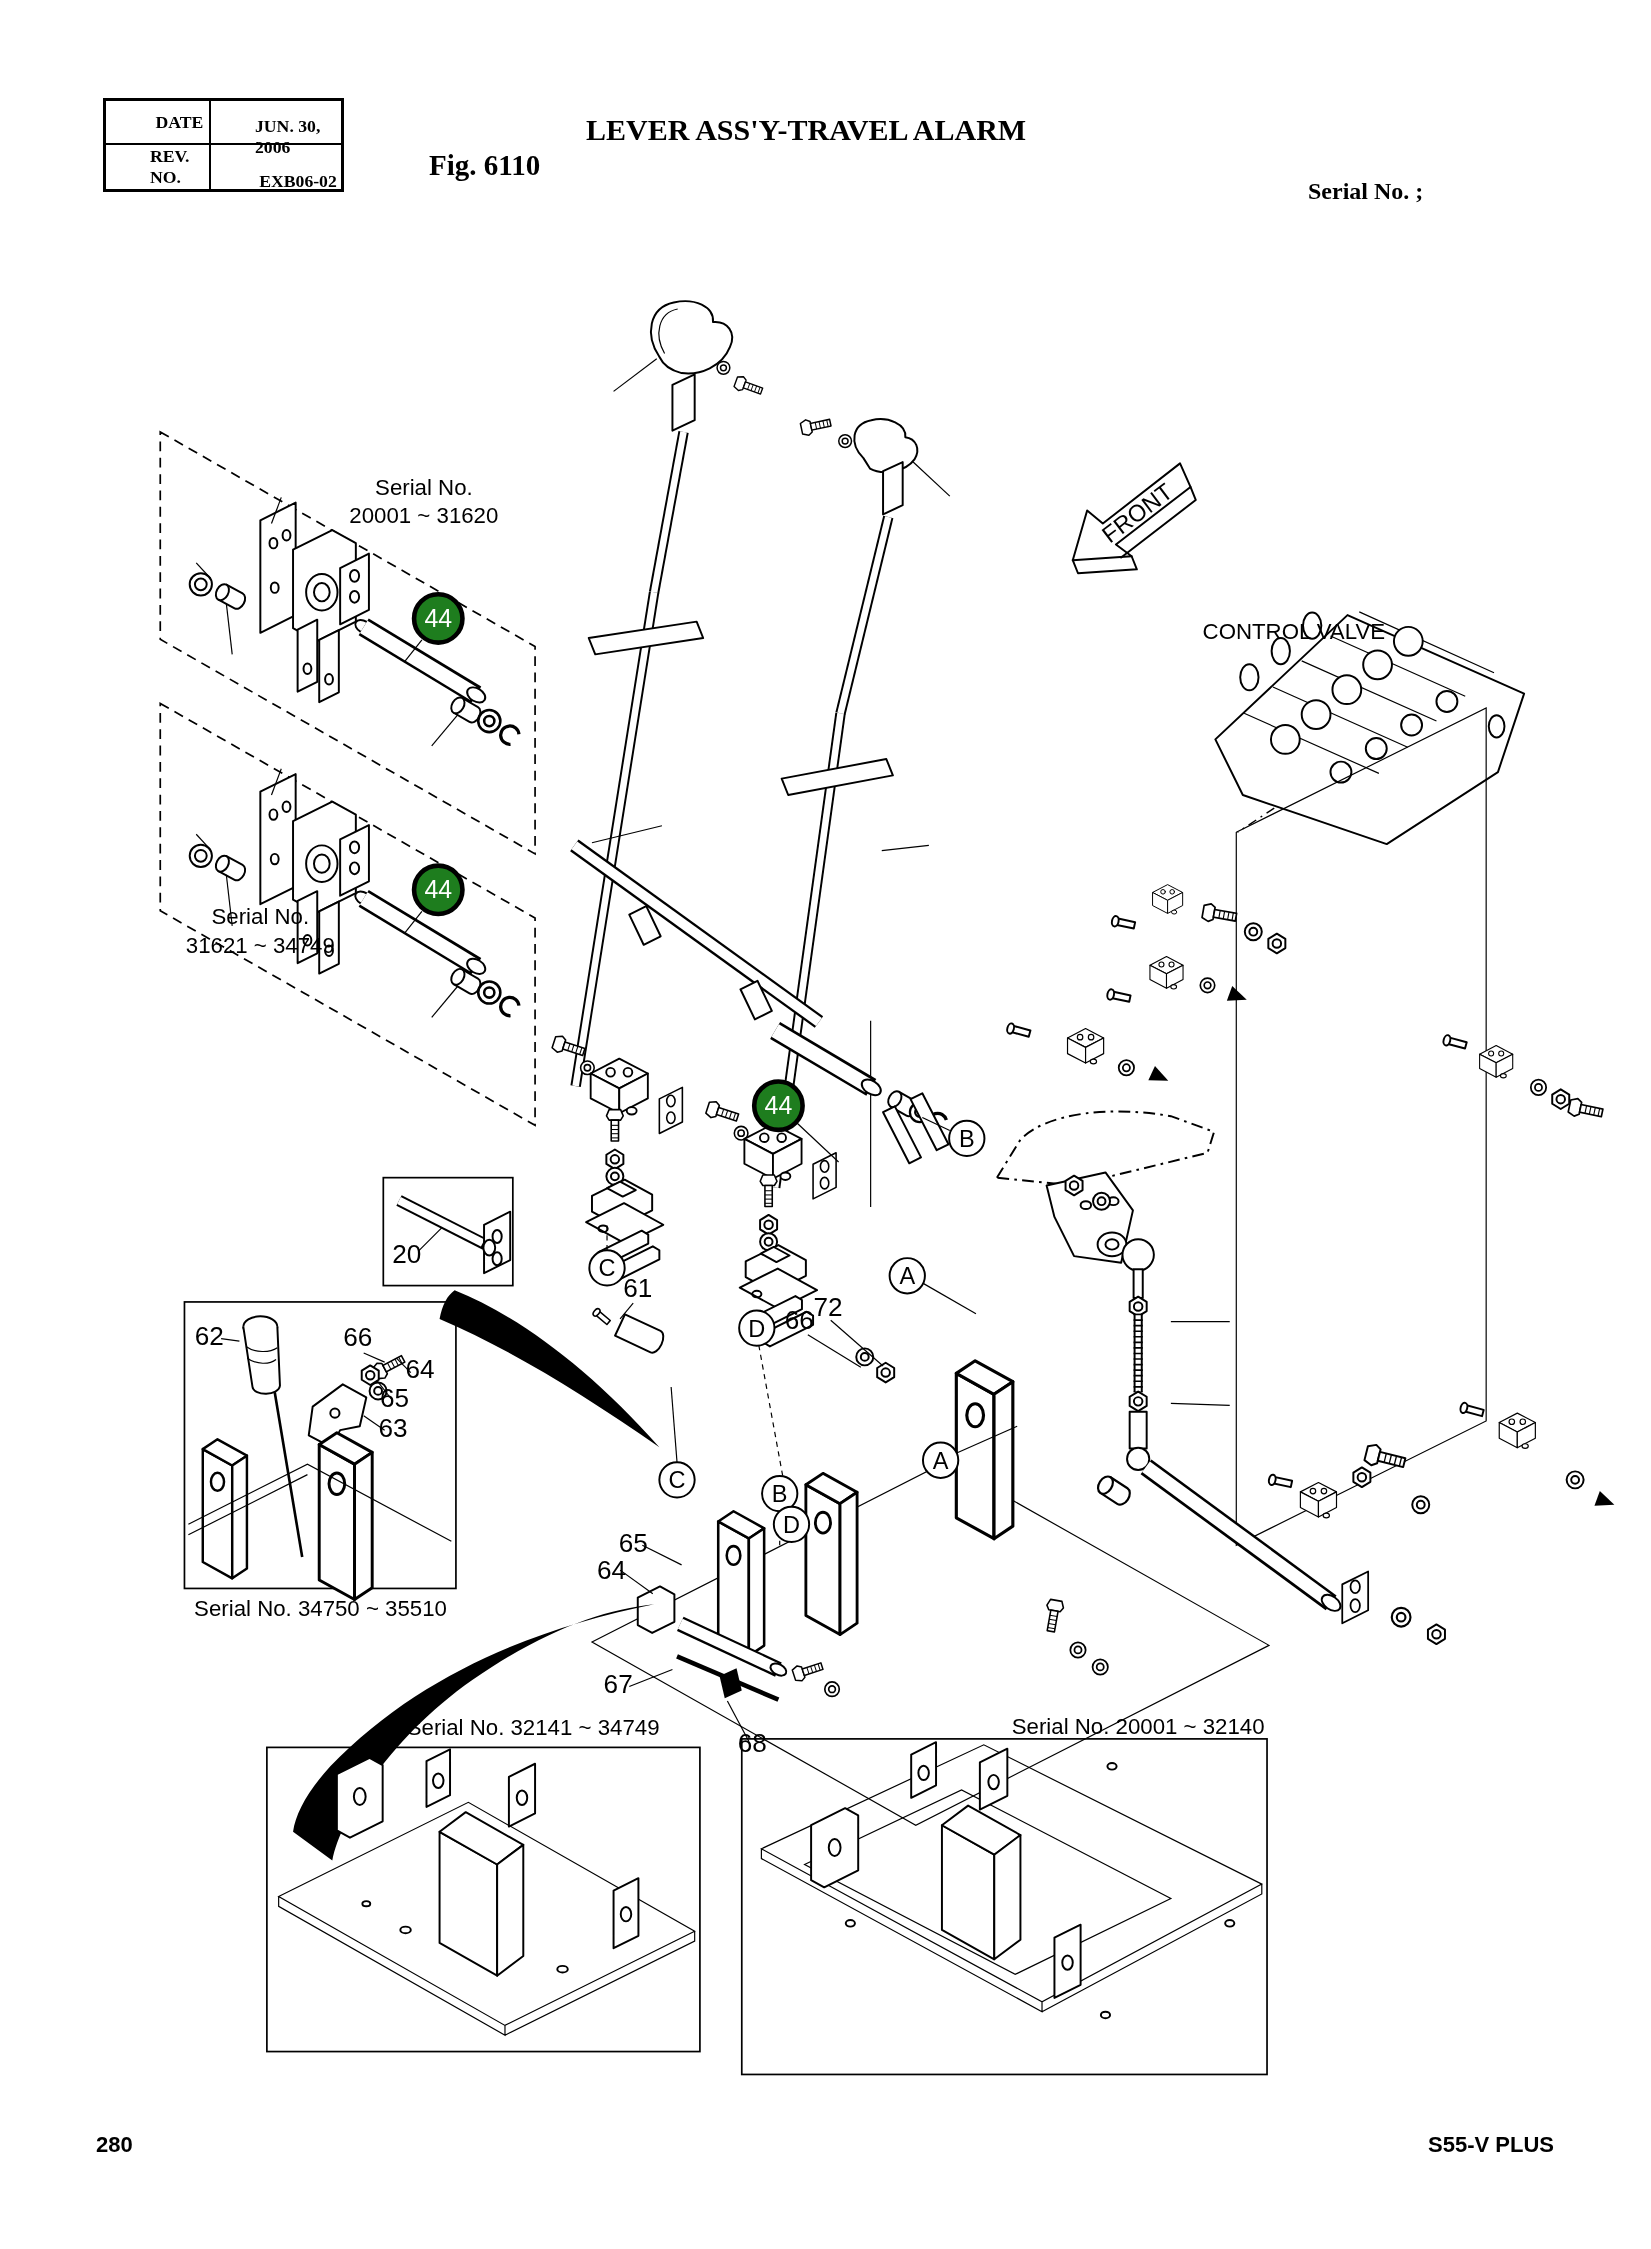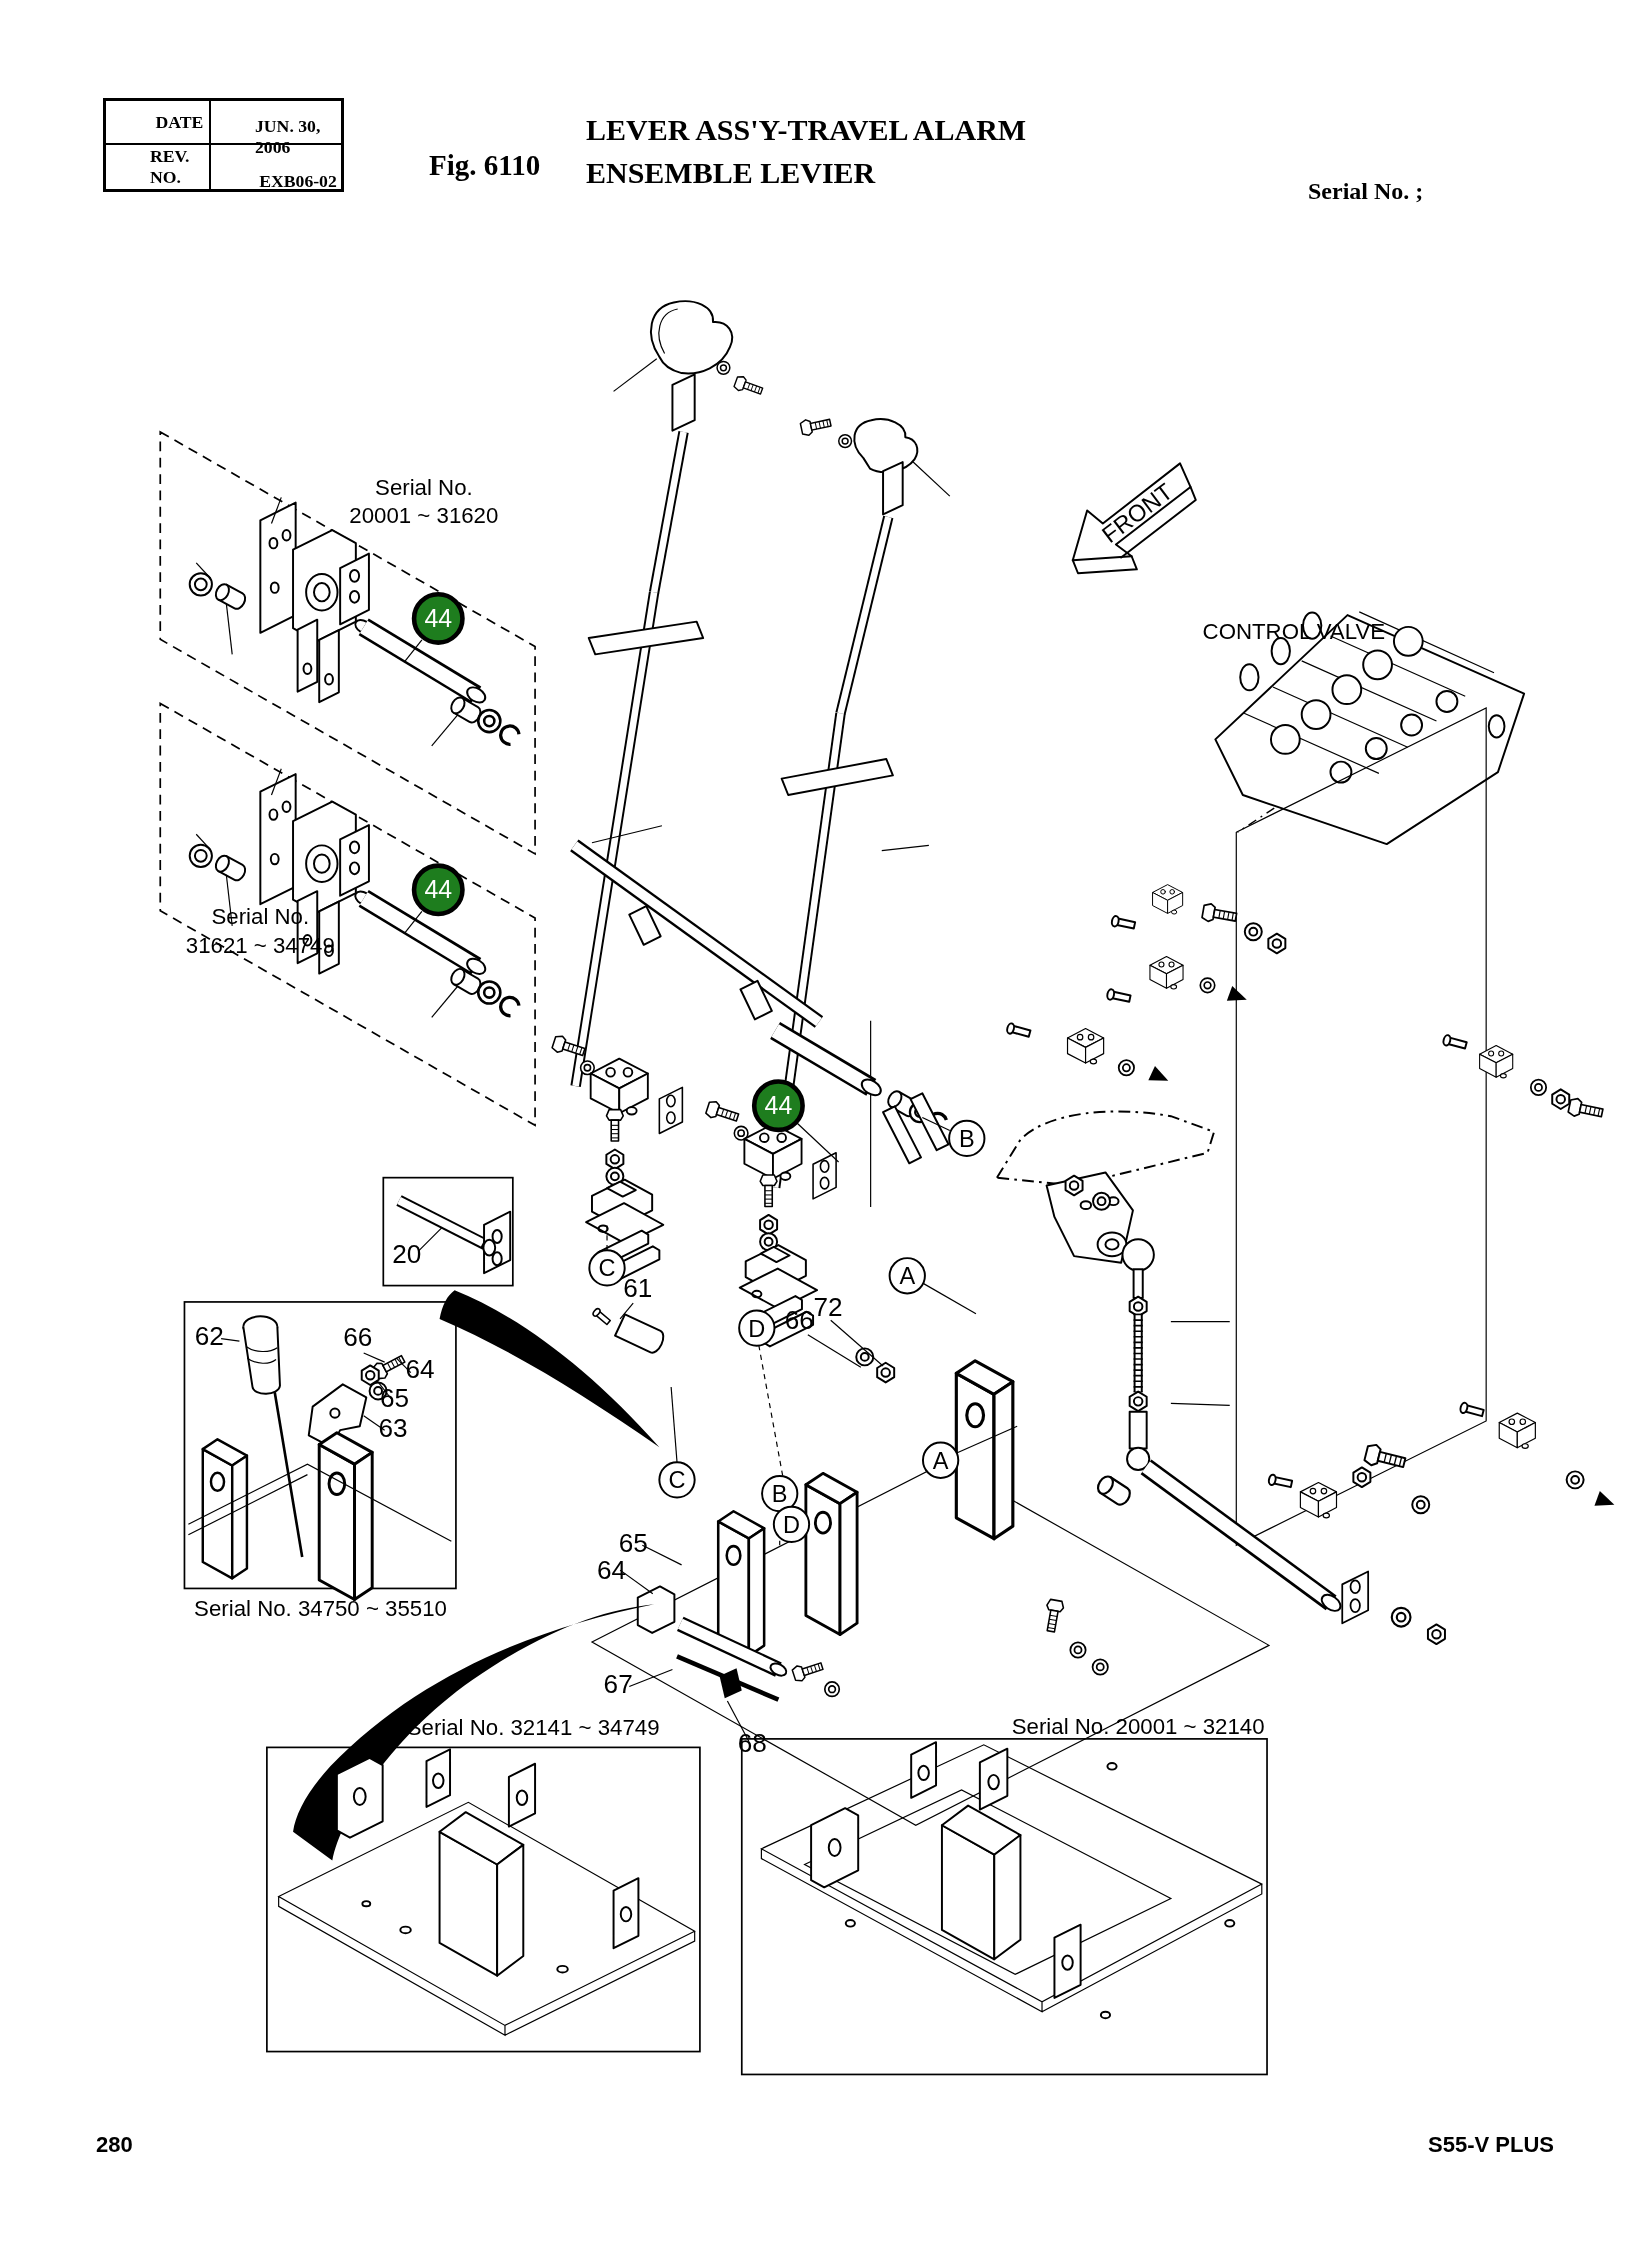--- a/index.html
+++ b/index.html
@@ -476,20 +476,19 @@
       <div class="hdr-cell v">JUN. 30, 2006</div>
     </div>
     <div class="hdr-row">
       <div class="hdr-cell k">REV. NO.</div>
       <div class="hdr-cell v">EXB06-02</div>
     </div>
   </div>
   <div class="fig-label">Fig. 6110</div>
   <div class="title">
     <div>LEVER ASS'Y-TRAVEL ALARM</div>
-    <div>ENSEMBLE LEVIER</div>
   </div>
   <div class="serial-note">Serial No. ;</div>
 
   <div class="footer-num">280</div>
   <div class="footer-model">S55-V PLUS</div>
 </div>
 
 
 </body></html>

